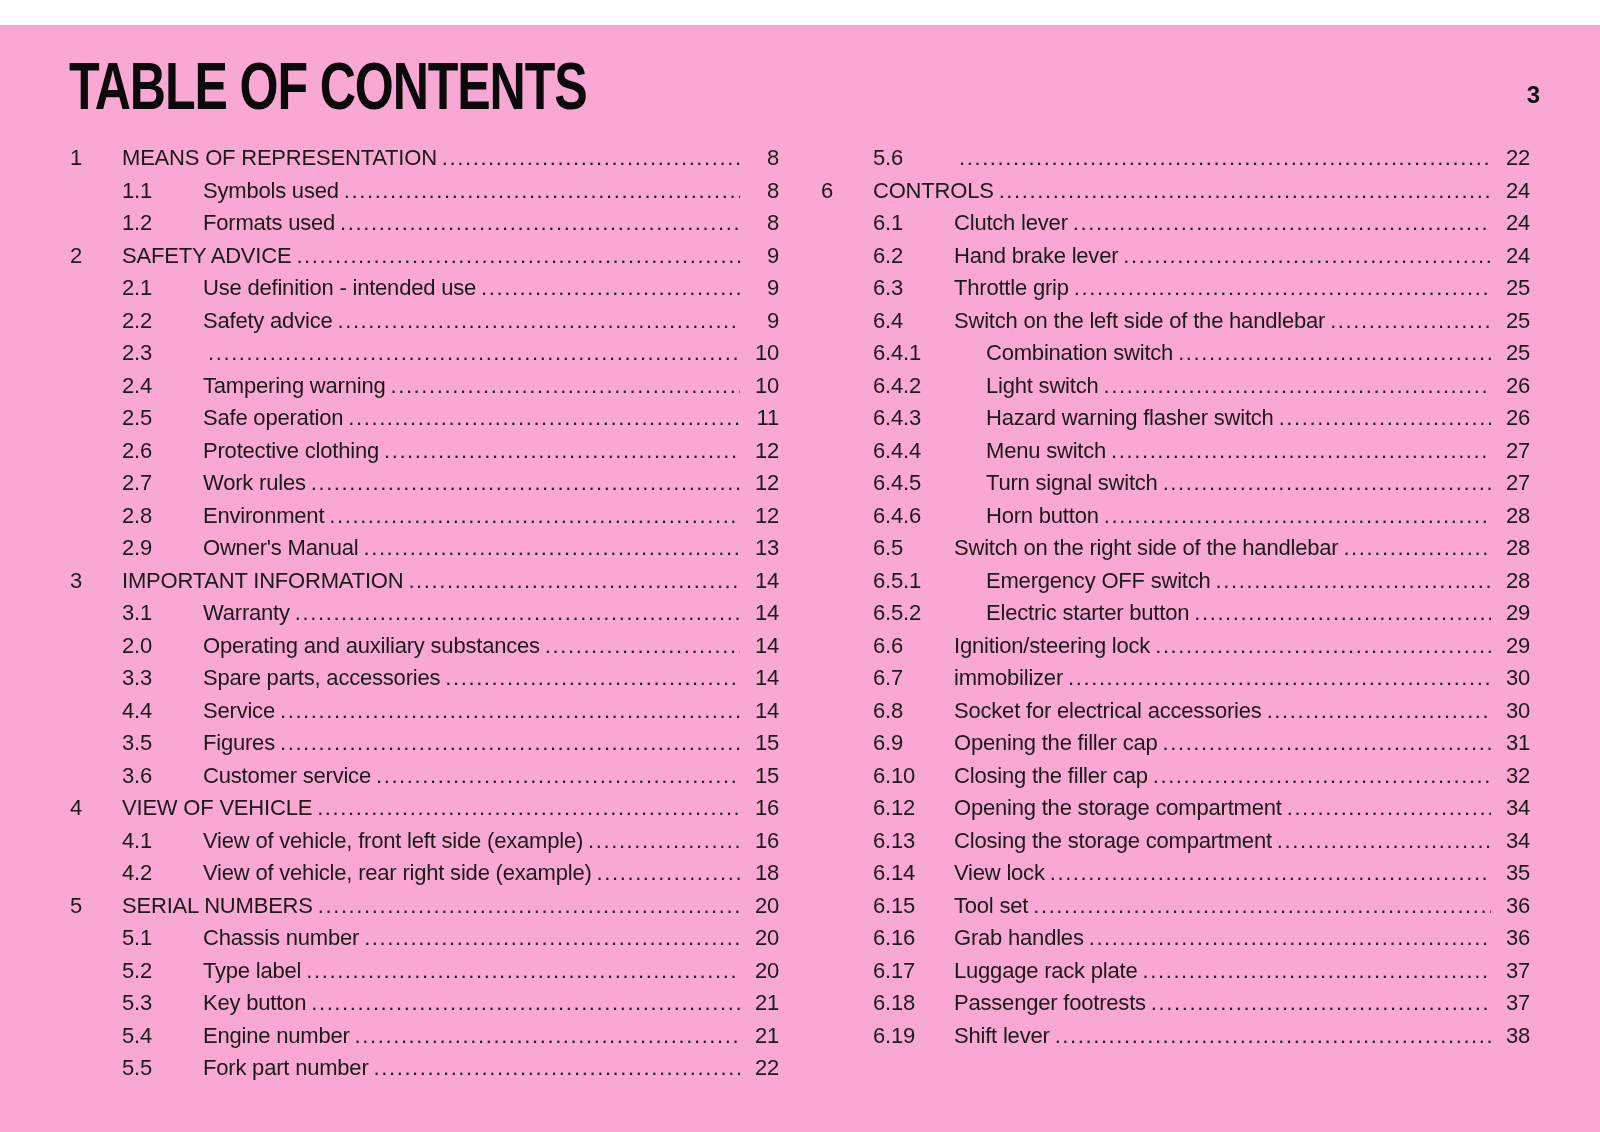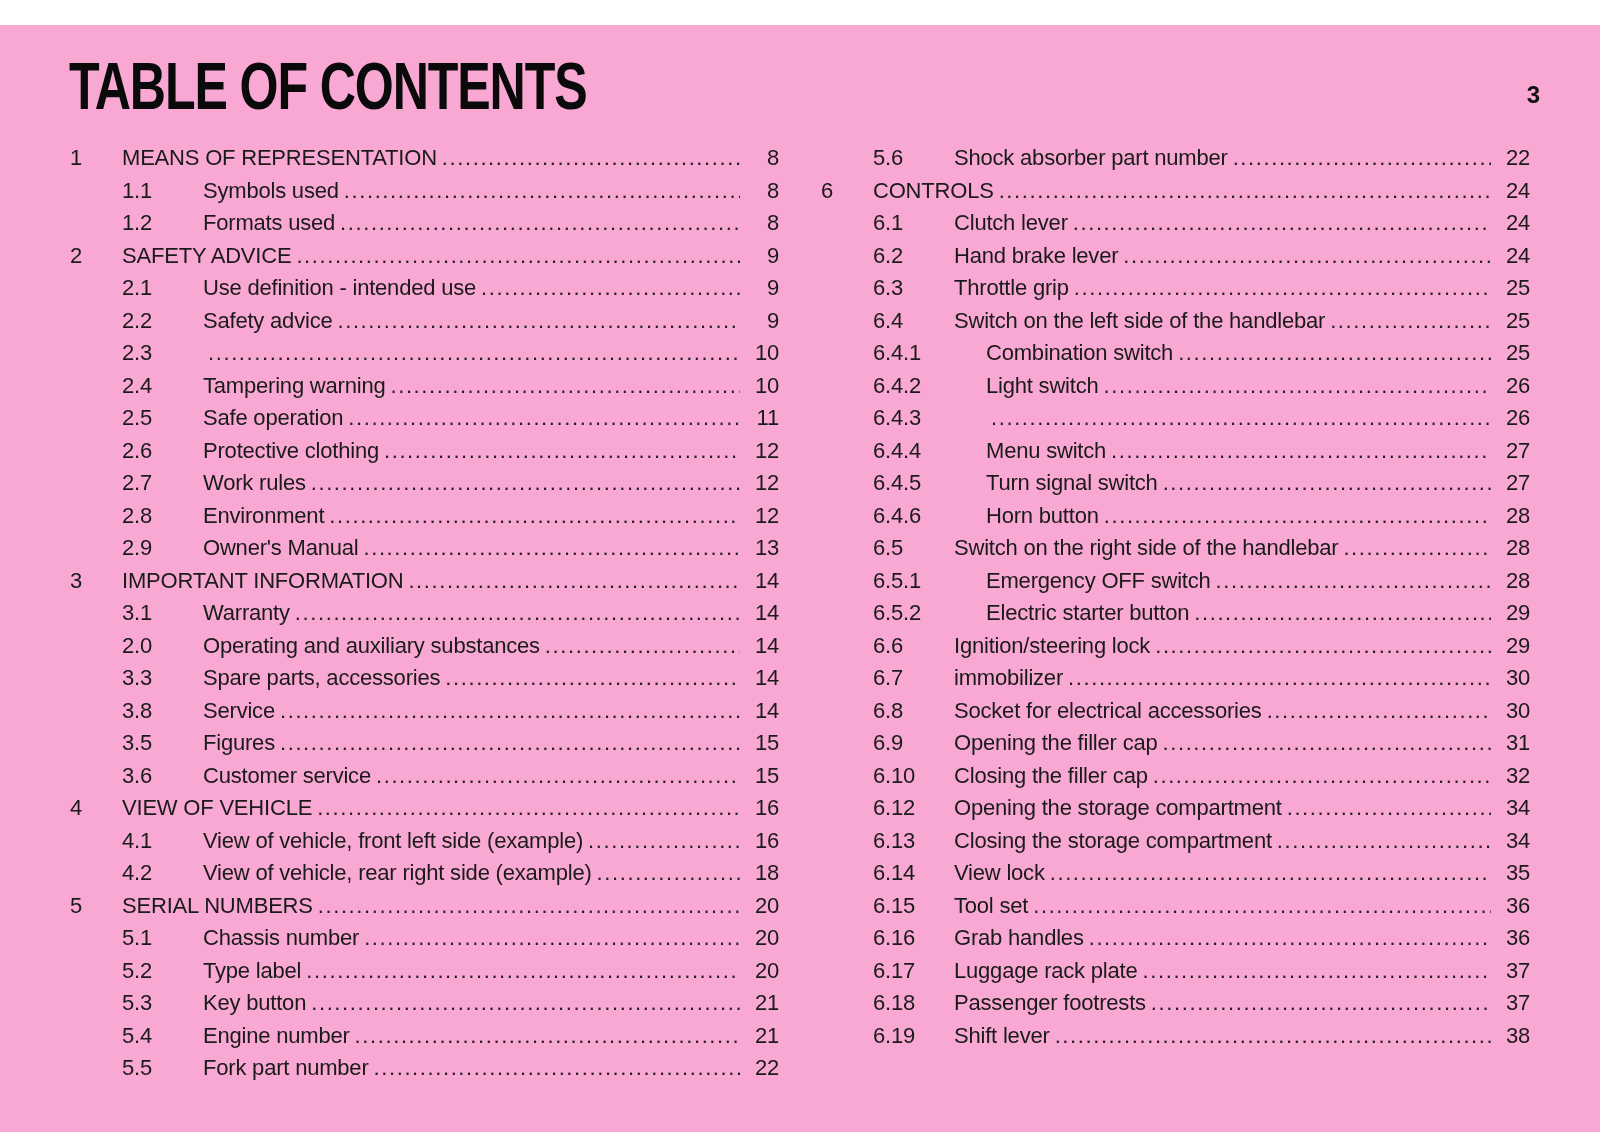--- a/index.html
+++ b/index.html
@@ -175,21 +175,21 @@
     <span class="dots"></span>
     <span class="pg">14</span>
   </div>
         <div class="row lvl2">
     <span class="num">3.3</span>
     <span class="label">Spare parts, accessories</span>
     <span class="dots"></span>
     <span class="pg">14</span>
   </div>
         <div class="row lvl2">
-    <span class="num">3.8</span>
+    <span class="num">4.4</span>
     <span class="label">Service</span>
     <span class="dots"></span>
     <span class="pg">14</span>
   </div>
         <div class="row lvl2">
     <span class="num">3.5</span>
     <span class="label">Figures</span>
     <span class="dots"></span>
     <span class="pg">15</span>
   </div>
@@ -250,21 +250,20 @@
         <div class="row lvl2">
     <span class="num">5.5</span>
     <span class="label">Fork part number</span>
     <span class="dots"></span>
     <span class="pg">22</span>
   </div>
       </div>
     <div class="col" id="col-right">
         <div class="row lvl2">
     <span class="num">5.6</span>
-    <span class="label">Shock absorber part number</span>
     <span class="dots"></span>
     <span class="pg">22</span>
   </div>
         <div class="row lvl1">
     <span class="num">6</span>
     <span class="label">CONTROLS</span>
     <span class="dots"></span>
     <span class="pg">24</span>
   </div>
         <div class="row lvl2">
@@ -298,20 +297,21 @@
     <span class="pg">25</span>
   </div>
         <div class="row lvl3">
     <span class="num">6.4.2</span>
     <span class="label">Light switch</span>
     <span class="dots"></span>
     <span class="pg">26</span>
   </div>
         <div class="row lvl3">
     <span class="num">6.4.3</span>
+    <span class="label">Hazard warning flasher switch</span>
     <span class="dots"></span>
     <span class="pg">26</span>
   </div>
         <div class="row lvl3">
     <span class="num">6.4.4</span>
     <span class="label">Menu switch</span>
     <span class="dots"></span>
     <span class="pg">27</span>
   </div>
         <div class="row lvl3">

